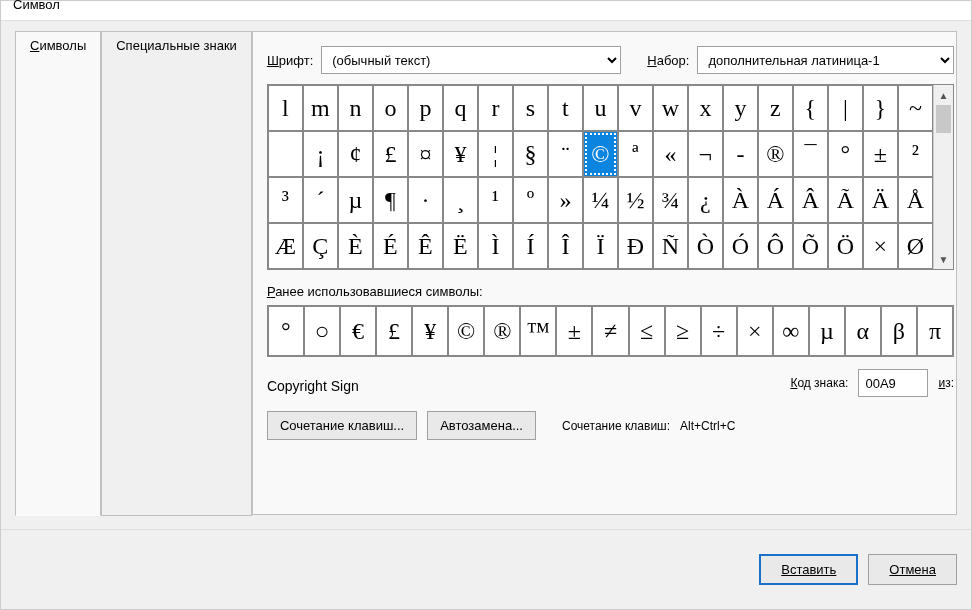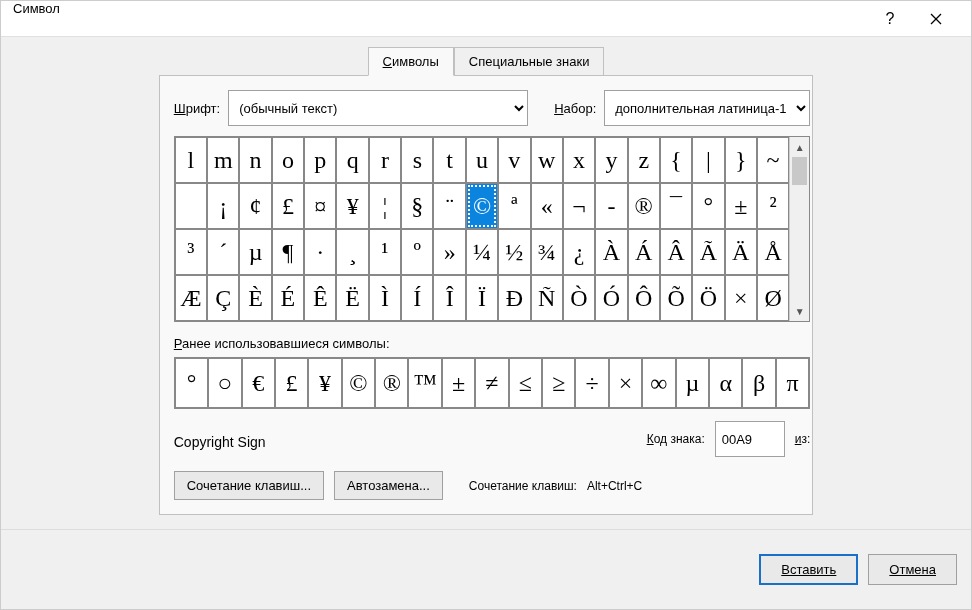--- a/index.html
+++ b/index.html
@@ -16,42 +16,41 @@
   .dialog {
     width: 972px;
     height: 610px;
     background: #f0f0f0;
     border: 1px solid #ccc;
     display: flex;
     flex-direction: column;
   }
   .titlebar {
     background: #fff;
-    height: 36px;
-    display: flex;
-    align-items: flex-start;
-    padding: 0 12px;
+    height: 20px;
+    display: flex;
+    align-items: flex-end;
+    padding: 8px 12px;
     border-bottom: 1px solid #e0e0e0;
   }
   .titlebar .title { flex: 1; font-size: 13px; }
   .titlebar .btn {
     width: 46px;
     height: 36px;
     display: flex;
     align-items: center;
     justify-content: center;
     font-size: 16px;
     cursor: pointer;
   }
   .body {
     flex: 1;
     padding: 10px 14px 14px 14px;
     display: flex;
-    flex-direction: column;
-    align-items: center;
+    flex-direction: row;
   }
   .tabs {
     display: flex;
     position: relative;
     z-index: 2;
   }
   .tab {
     padding: 6px 14px;
     border: 1px solid #c0c0c0;
     background: #f0f0f0;
@@ -80,21 +79,21 @@
     gap: 8px;
     margin-bottom: 10px;
   }
   .row label { font-size: 13px; }
   .ul { text-decoration: underline; }
   select, input[type=text].field {
     border: 1px solid #a0a0a0;
     background: #fff;
     font-size: 13px;
     padding: 3px 6px;
-    height: 36px;
+    height: 28px;
   }
   .grid-wrap {
     display: flex;
     border: 1px solid #888;
     background: #fff;
   }
   .grid {
     flex: 1;
   }
   .grow { display: flex; }

